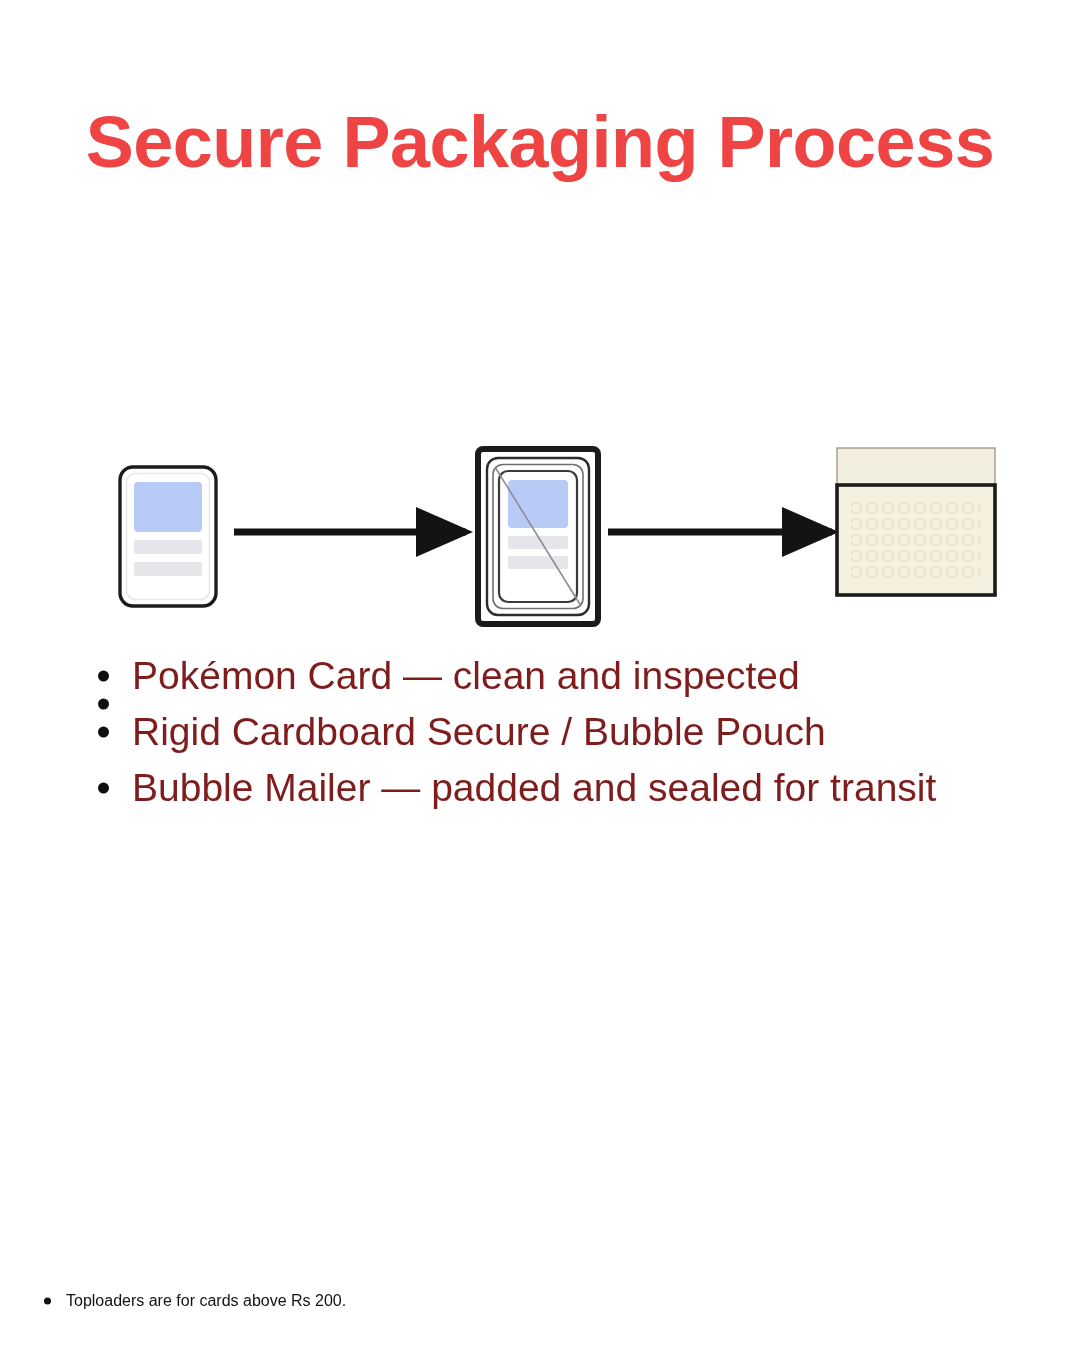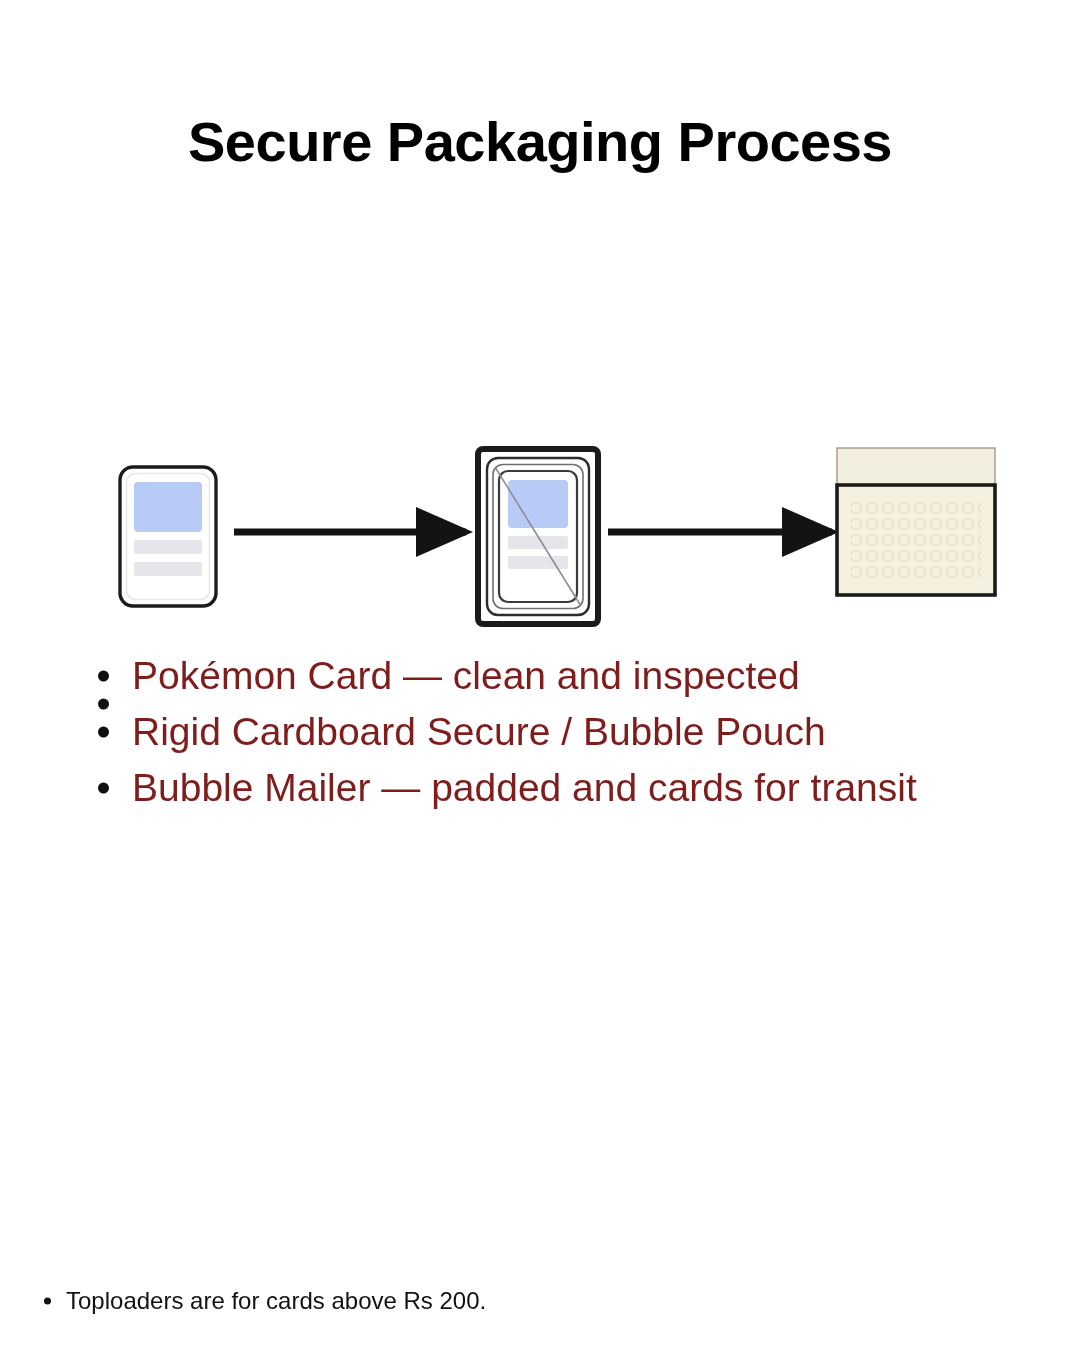--- a/index.html
+++ b/index.html
@@ -16,25 +16,25 @@
     overflow: hidden;
   }
 
   
   #page-title {
     position: absolute;
     left: 0;
     top: 104px;
     width: 1080px;
     text-align: center;
-    font-size: 56px;
+    font-size: 72px;
     line-height: 76px;
     font-weight: 700;
     letter-spacing: -0.5px;
-    color: #000000;
+    color: #ef4444;
     white-space: nowrap;
   }
 
   
   #diagram {
     position: absolute;
     left: 0;
     top: 420;
     width: 1080px;
     height: 230px;
@@ -76,21 +76,21 @@
     left: 30px;
     bottom: 32px;
     width: 1000px;
     list-style: none;
     margin: 0;
     padding: 0;
   }
   #footnote-list li {
     position: relative;
     padding-left: 36px;
-    font-size: 24px;
+    font-size: 16px;
     line-height: 34px;
     color: #121212;
     white-space: nowrap;
   }
   #footnote-list li .bullet-dot-sm {
     position: absolute;
     left: 14px;
     top: 50%;
     transform: translateY(-50%);
     width: 7px;
@@ -160,21 +160,21 @@
   </li>
   <li>
     <span class="bullet-dot"></span>
   </li>
   <li>
     <span class="bullet-dot"></span>
     <span>Rigid Cardboard Secure / Bubble Pouch</span>
   </li>
   <li>
     <span class="bullet-dot"></span>
-    <span>Bubble Mailer — padded and cards for transit</span>
+    <span>Bubble Mailer — padded and sealed for transit</span>
   </li>
 </ul>
 
 <ul id="footnote-list">
   <li>
     <span class="bullet-dot-sm"></span>
     <span>Toploaders are for cards above Rs 200.</span>
   </li>
 </ul>
 

